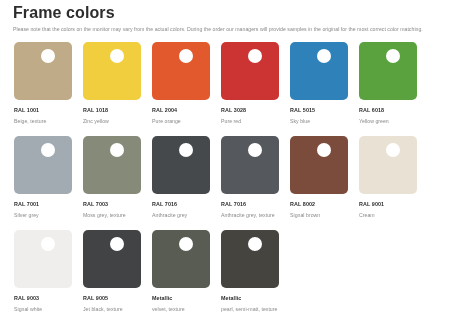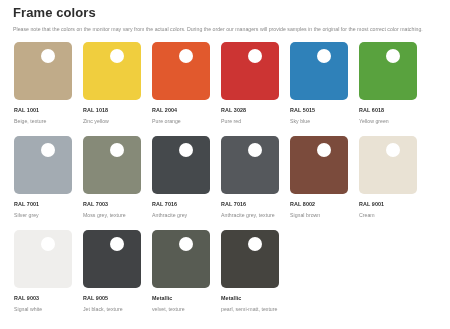--- a/index.html
+++ b/index.html
@@ -16,21 +16,21 @@
     -webkit-font-smoothing: antialiased;
   }
   .page {
     width: 450px;
     height: 329px;
     box-sizing: border-box;
     padding: 6px 12px 0 13px;
     position: relative;
   }
   .section-title {
-    font-size: 13px;
+    font-size: 16px;
     font-weight: bold;
     color: #2d2d2d;
     letter-spacing: 0.1px;
     margin: 0 0 6px 0;
     line-height: 13px;
   }
   .section-note {
     font-size: 5.2px;
     line-height: 8.6px;
     color: #8a8a8a;

